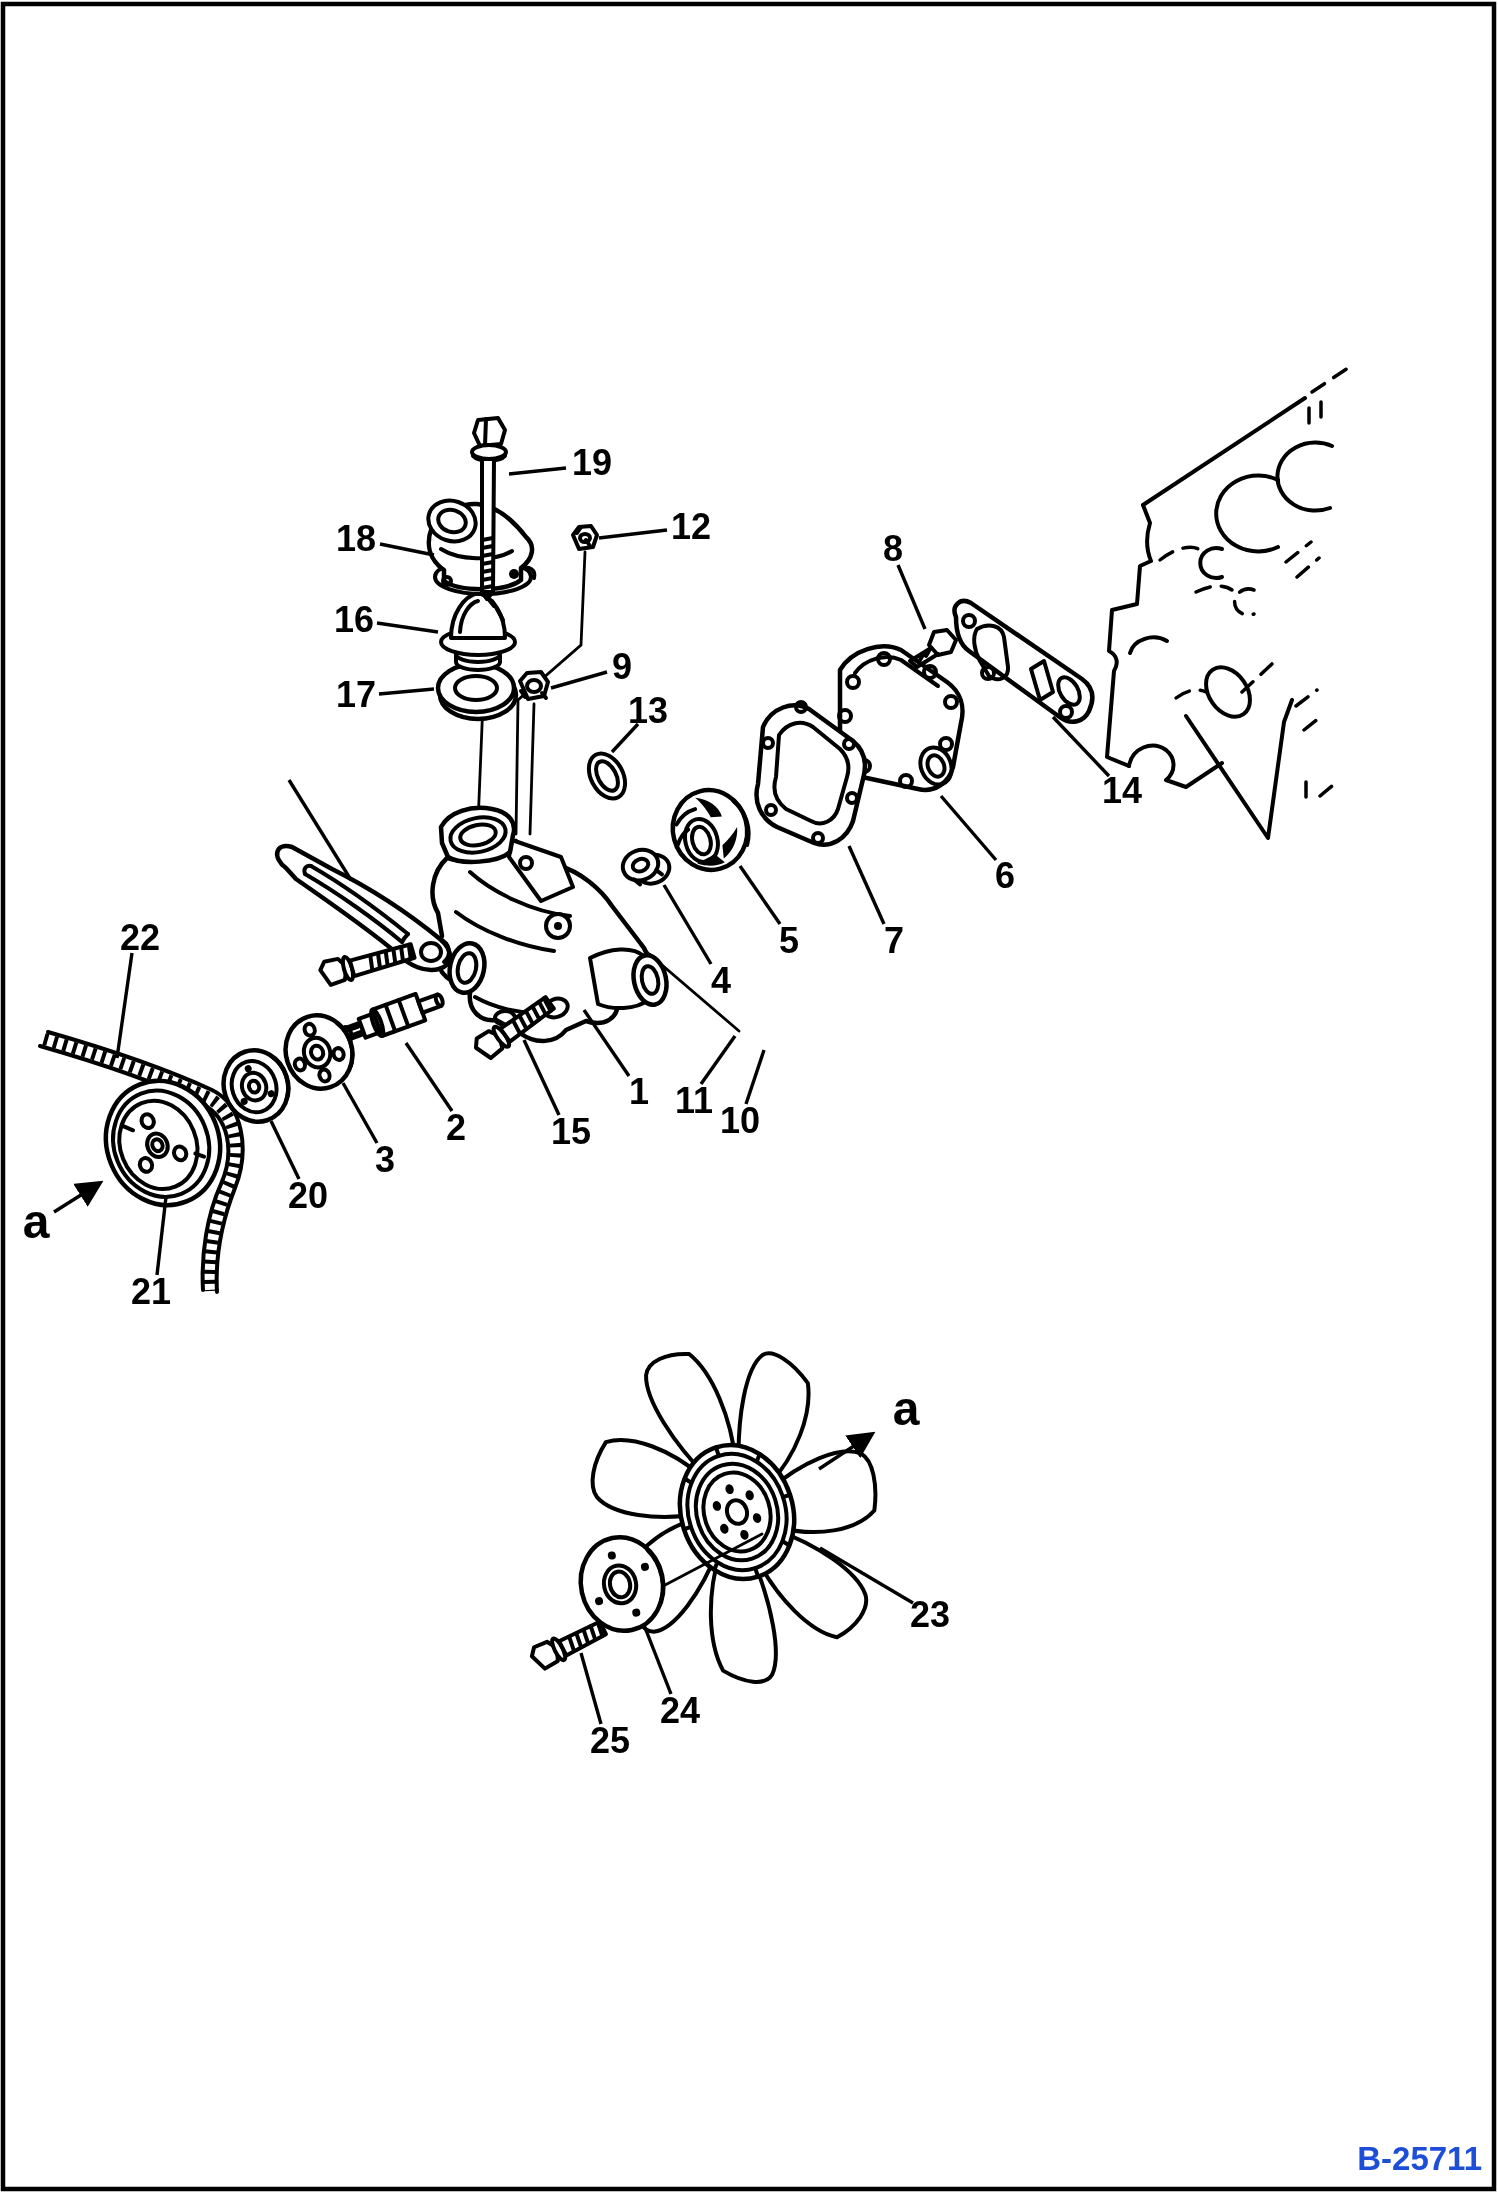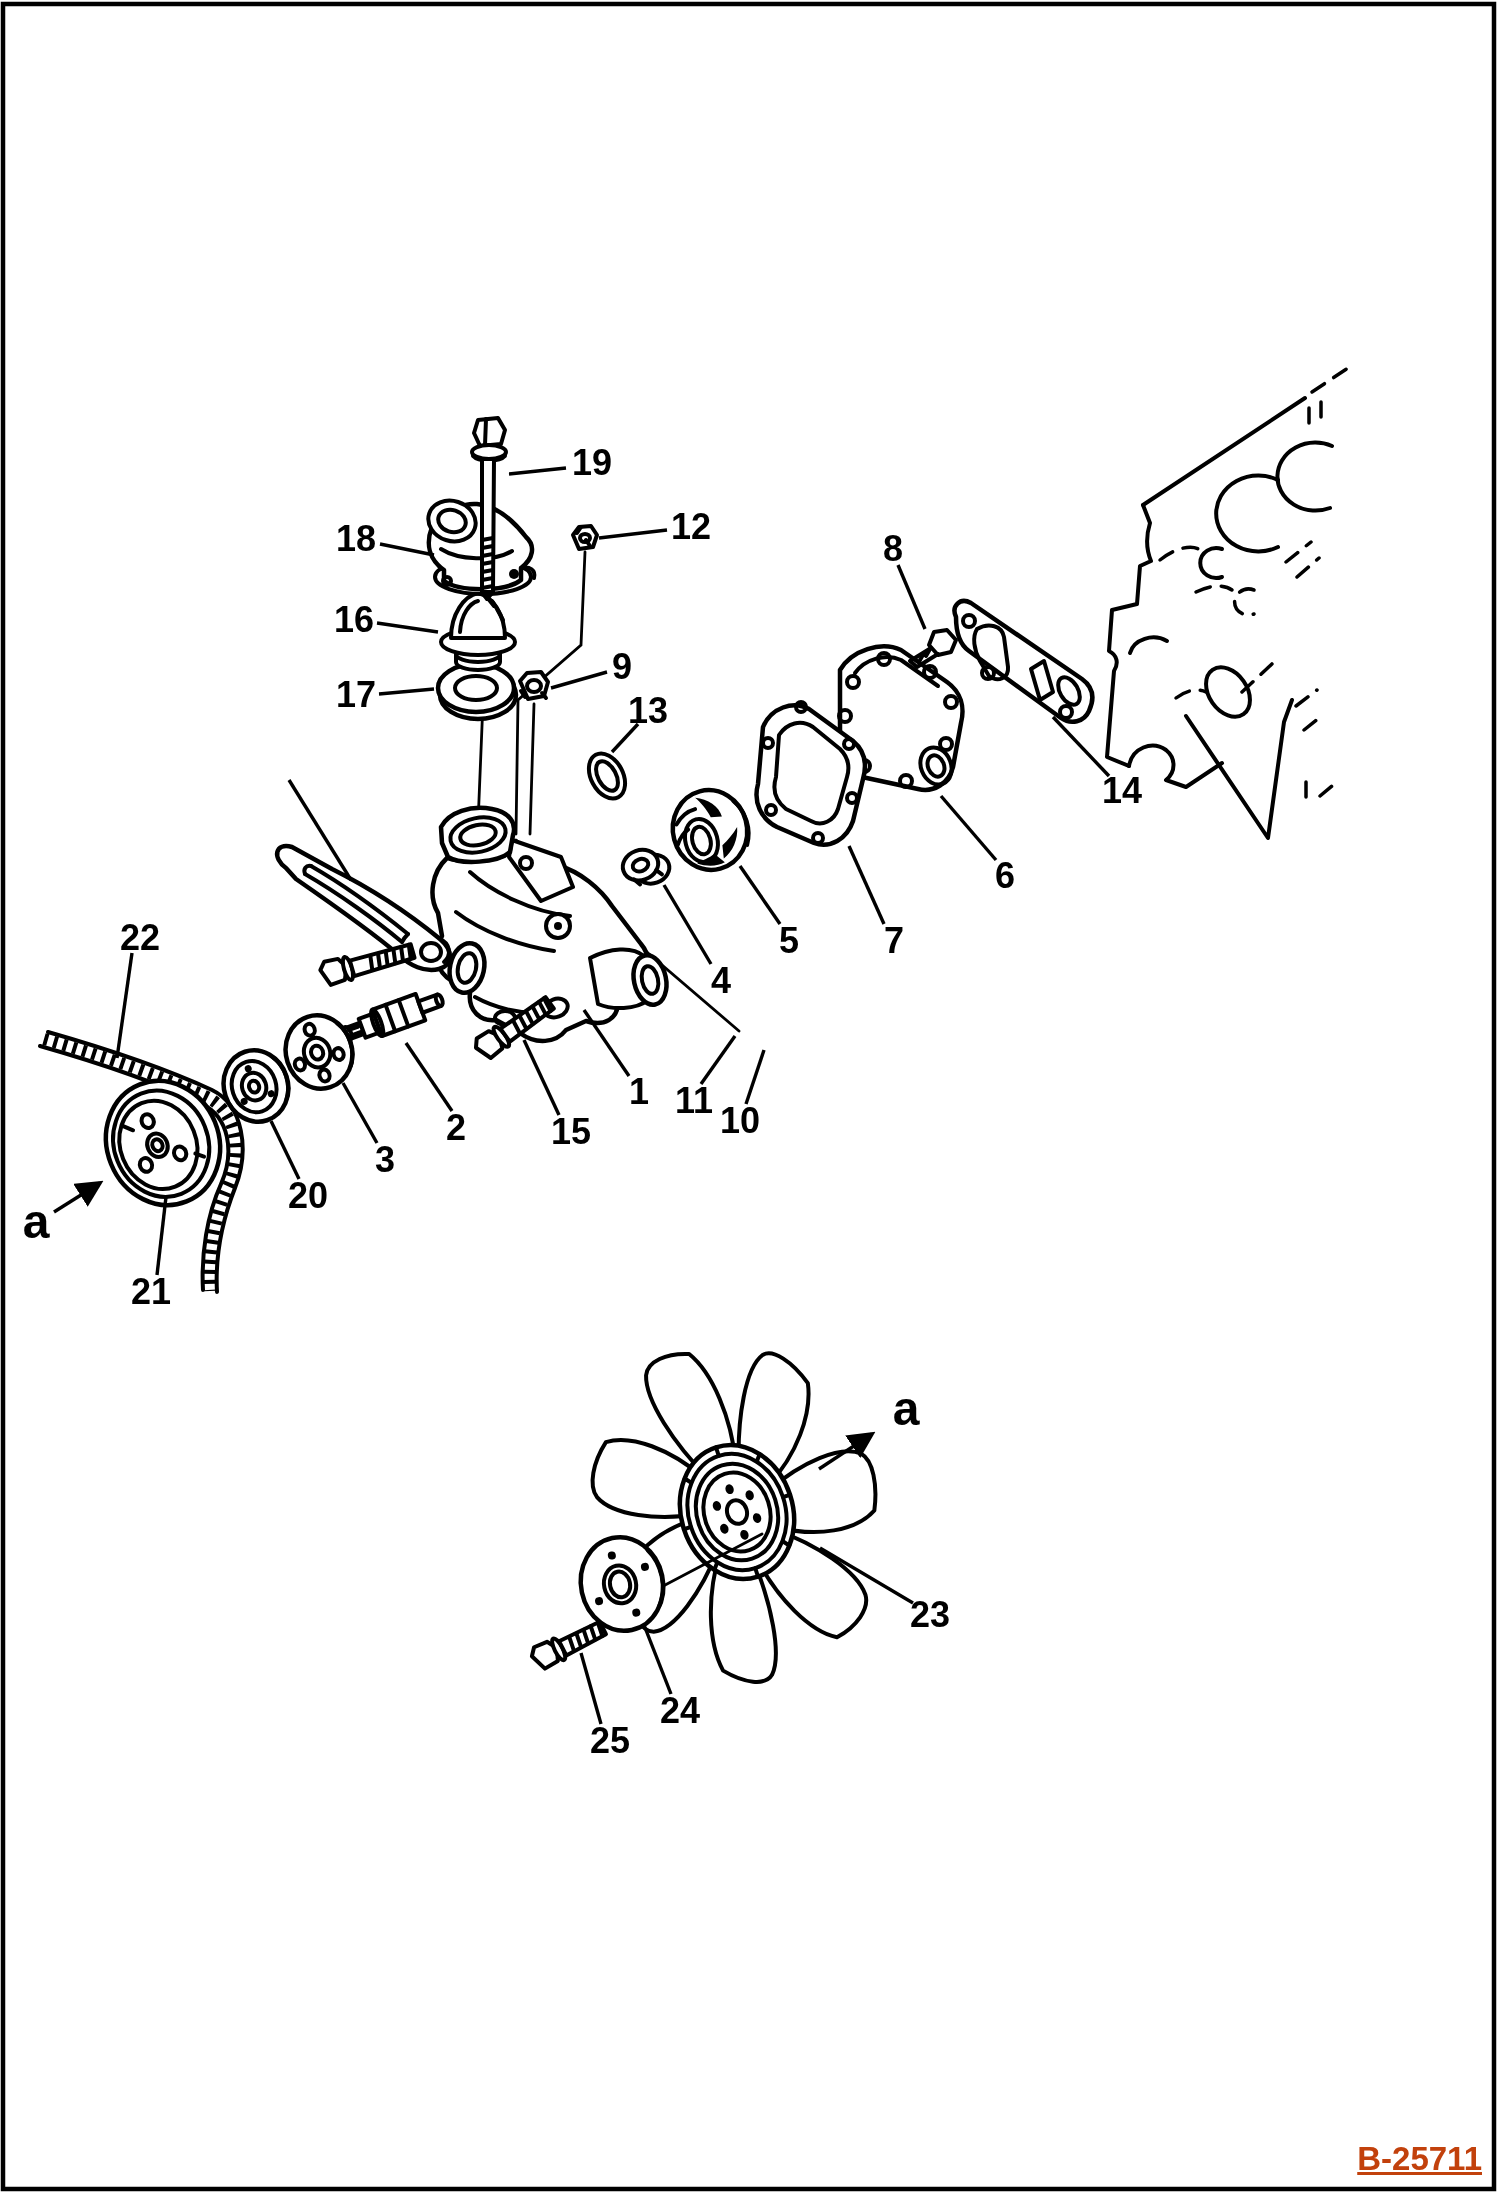--- a/index.html
+++ b/index.html
@@ -13,21 +13,21 @@
   .thin{fill:none;stroke:#000;stroke-width:2.8;stroke-linecap:round}
   .blk{fill:#000;stroke:none}
   .skt{fill:none;stroke:#000;stroke-width:3.5;stroke-dasharray:15 11;stroke-linecap:round}
   .teeth{fill:none;stroke:#000;stroke-width:12;stroke-dasharray:4 6}
   .leader{stroke:#000;stroke-width:3.4;fill:none}
   text.callout{font:700 36px "Liberation Sans",sans-serif;fill:#000}
   text.viewlabel{font:700 48px "Liberation Sans",sans-serif;fill:#000}
   .note{position:absolute;left:40px;top:594px;width:276px;text-align:right;
         font:700 30px/37px "Liberation Sans",sans-serif;color:#000;}
   .drawing-number{position:absolute;right:16px;top:2140px;
-        font:700 33px "Liberation Sans",sans-serif;color:#c2410c;text-decoration:underline;}
+        font:700 33px "Liberation Sans",sans-serif;color:#1d4ed8;}
 </style>
 </head>
 <body>
 
 <div class="page">
 
 <svg width="1498" height="2194" viewBox="0 0 1498 2194">
   <defs>
     <marker id="ah" viewBox="0 0 10 10" refX="8.5" refY="5" markerWidth="8" markerHeight="8" orient="auto">
       <path d="M0,0 L10,5 L0,10 Z" fill="#000"></path>

